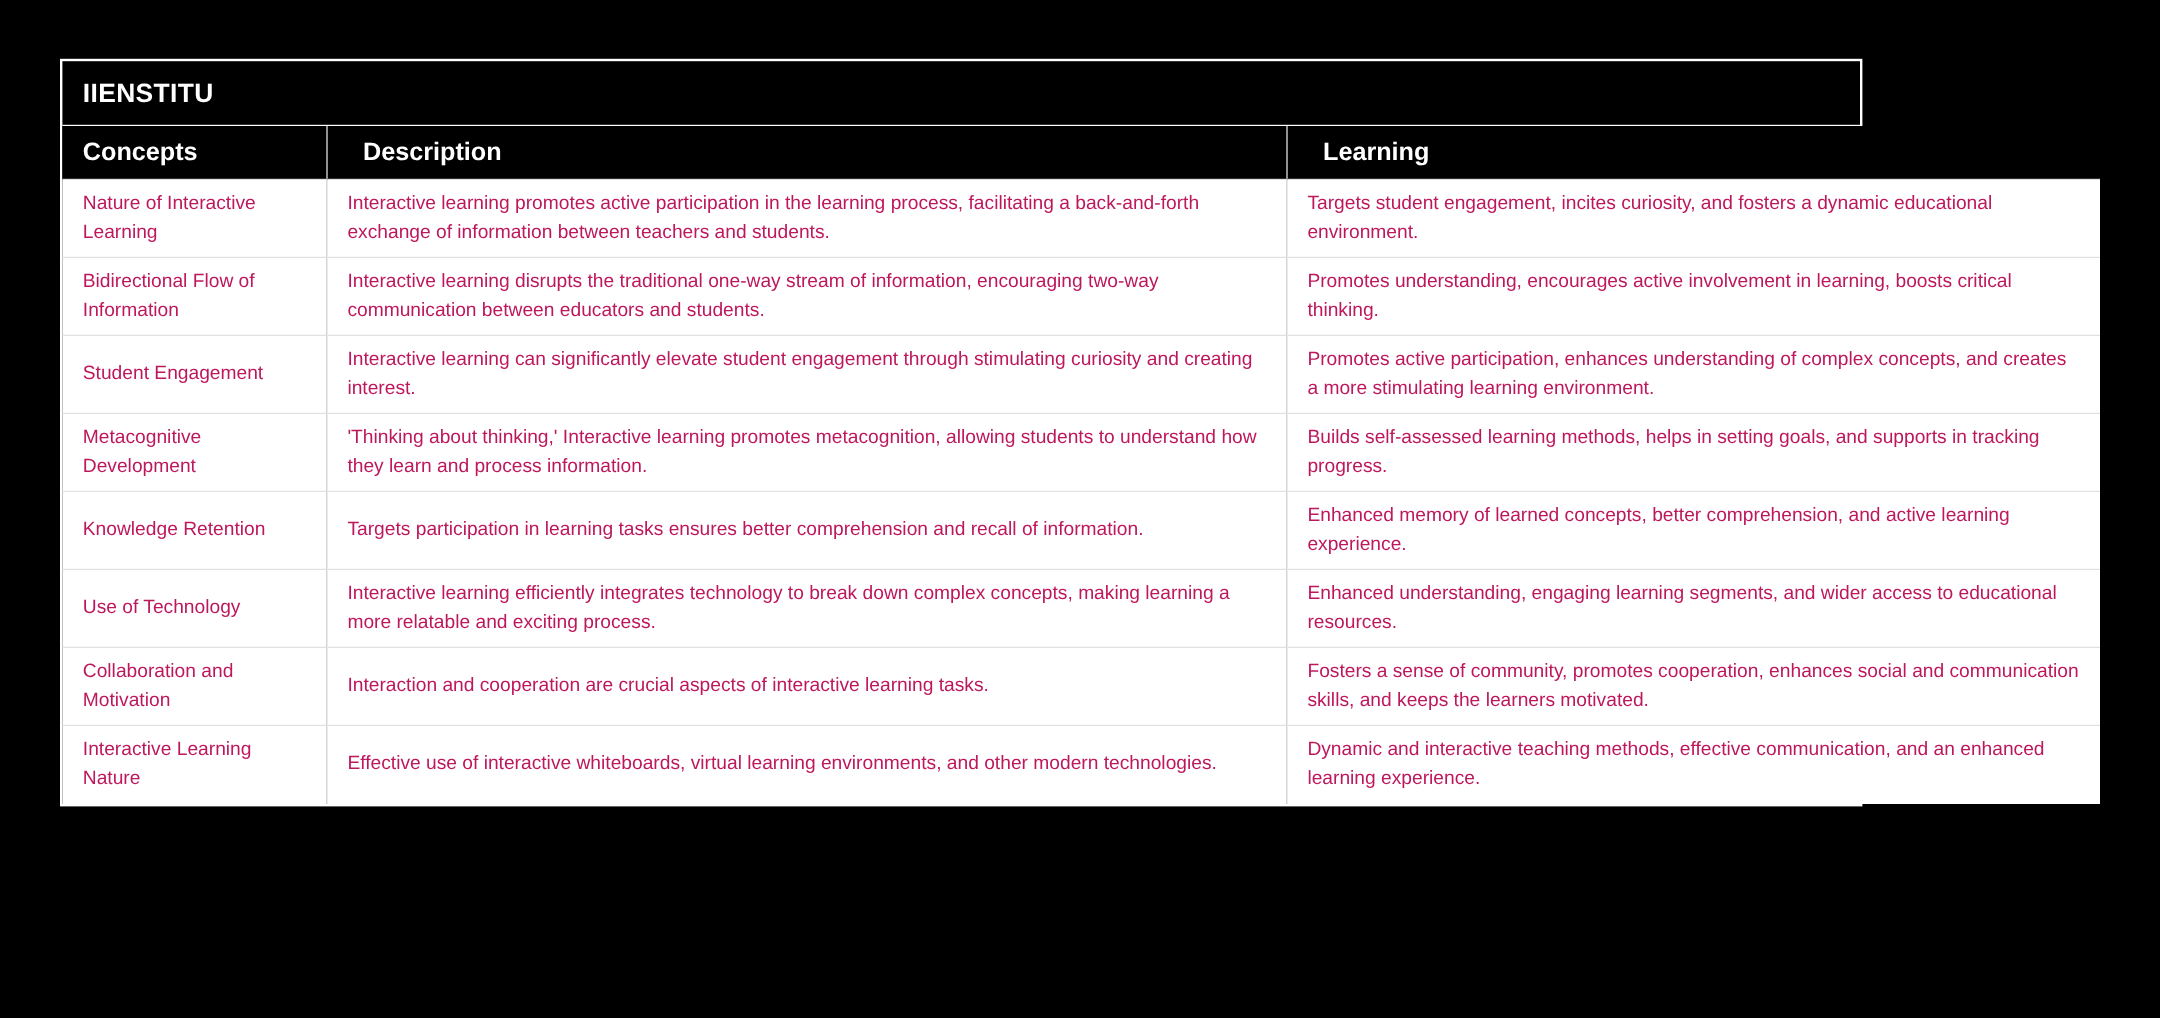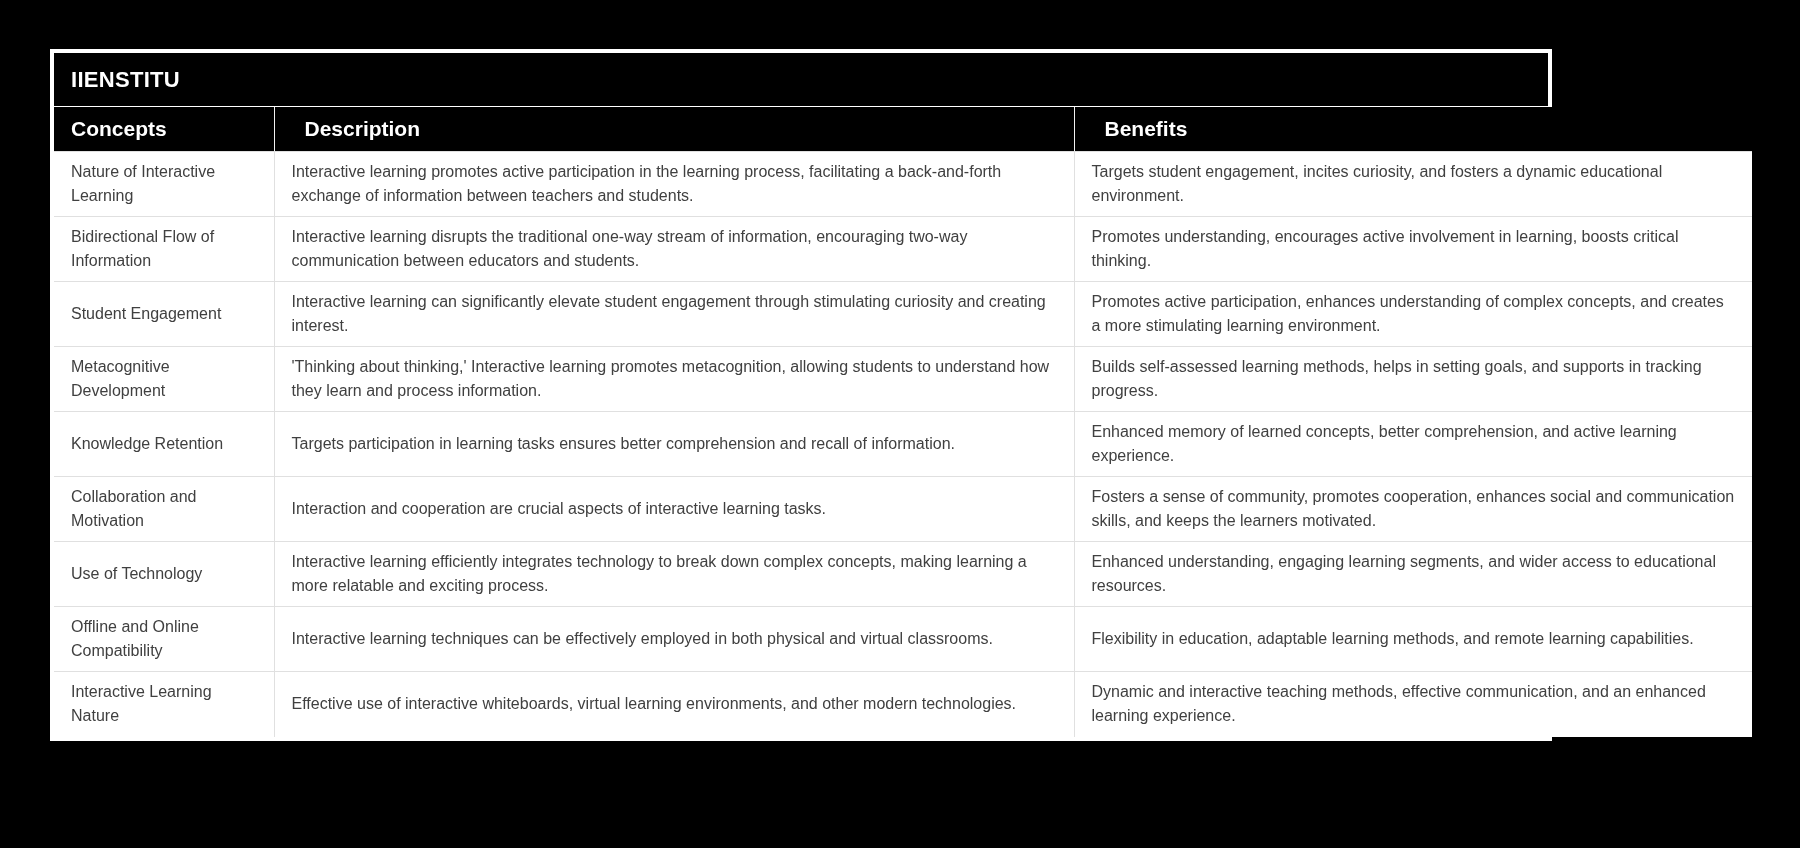--- a/index.html
+++ b/index.html
@@ -14,21 +14,21 @@
     height: 848px;
     background: #000000;
     overflow: hidden;
   }
   .card {
     position: absolute;
     left: 50px;
     top: 49px;
     width: 1502px;
     background: #000000;
-    border: 4px solid #ffffff;
+    border: 2px solid #ffffff;
     box-sizing: border-box;
   }
   .title-bar {
     height: 54px;
     display: flex;
     align-items: center;
     padding: 0 17px;
     border-bottom: 1px solid #ffffff;
     box-sizing: border-box;
   }
@@ -57,21 +57,21 @@
     box-sizing: border-box;
     vertical-align: middle;
     border-bottom: 1px solid #e0e0e0;
   }
   thead th + th {
     border-left: 1px solid #f2f2f2;
     padding-left: 30px;
   }
   tbody td {
     background: #ffffff;
-    color: #404040;
+    color: #be185d;
     font-size: 16px;
     line-height: 1.5;
     text-align: left;
     padding: 8px 17px;
     height: 65px;
     box-sizing: border-box;
     vertical-align: middle;
     word-wrap: break-word;
   }
   tbody td + td {
@@ -92,21 +92,21 @@
     <table class="data-table">
       <colgroup>
         <col class="col-concepts">
         <col class="col-description">
         <col class="col-benefits">
       </colgroup>
       <thead>
         <tr>
           <th>Concepts</th>
           <th>Description</th>
-          <th>Benefits</th>
+          <th>Learning</th>
         </tr>
       </thead>
       <tbody>
 
           <tr>
             <td>Nature of Interactive Learning</td>
             <td>Interactive learning promotes active participation in the learning process, facilitating a back-and-forth exchange of information between teachers and students.</td>
             <td>Targets student engagement, incites curiosity, and fosters a dynamic educational environment.</td>
           </tr>
 
@@ -129,36 +129,31 @@
             <td>Builds self-assessed learning methods, helps in setting goals, and supports in tracking progress.</td>
           </tr>
 
           <tr>
             <td>Knowledge Retention</td>
             <td>Targets participation in learning tasks ensures better comprehension and recall of information.</td>
             <td>Enhanced memory of learned concepts, better comprehension, and active learning experience.</td>
           </tr>
 
           <tr>
-            <td>Collaboration and Motivation</td>
-            <td>Interaction and cooperation are crucial aspects of interactive learning tasks.</td>
-            <td>Fosters a sense of community, promotes cooperation, enhances social and communication skills, and keeps the learners motivated.</td>
-          </tr>
-
-          <tr>
             <td>Use of Technology</td>
             <td>Interactive learning efficiently integrates technology to break down complex concepts, making learning a more relatable and exciting process.</td>
             <td>Enhanced understanding, engaging learning segments, and wider access to educational resources.</td>
           </tr>
 
           <tr>
-            <td>Offline and Online Compatibility</td>
-            <td>Interactive learning techniques can be effectively employed in both physical and virtual classrooms.</td>
-            <td>Flexibility in education, adaptable learning methods, and remote learning capabilities.</td>
+            <td>Collaboration and Motivation</td>
+            <td>Interaction and cooperation are crucial aspects of interactive learning tasks.</td>
+            <td>Fosters a sense of community, promotes cooperation, enhances social and communication skills, and keeps the learners motivated.</td>
           </tr>
+
 
           <tr>
             <td>Interactive Learning Nature</td>
             <td>Effective use of interactive whiteboards, virtual learning environments, and other modern technologies.</td>
             <td>Dynamic and interactive teaching methods, effective communication, and an enhanced learning experience.</td>
           </tr>
         </tbody>
     </table>
   </div>
 </div>

